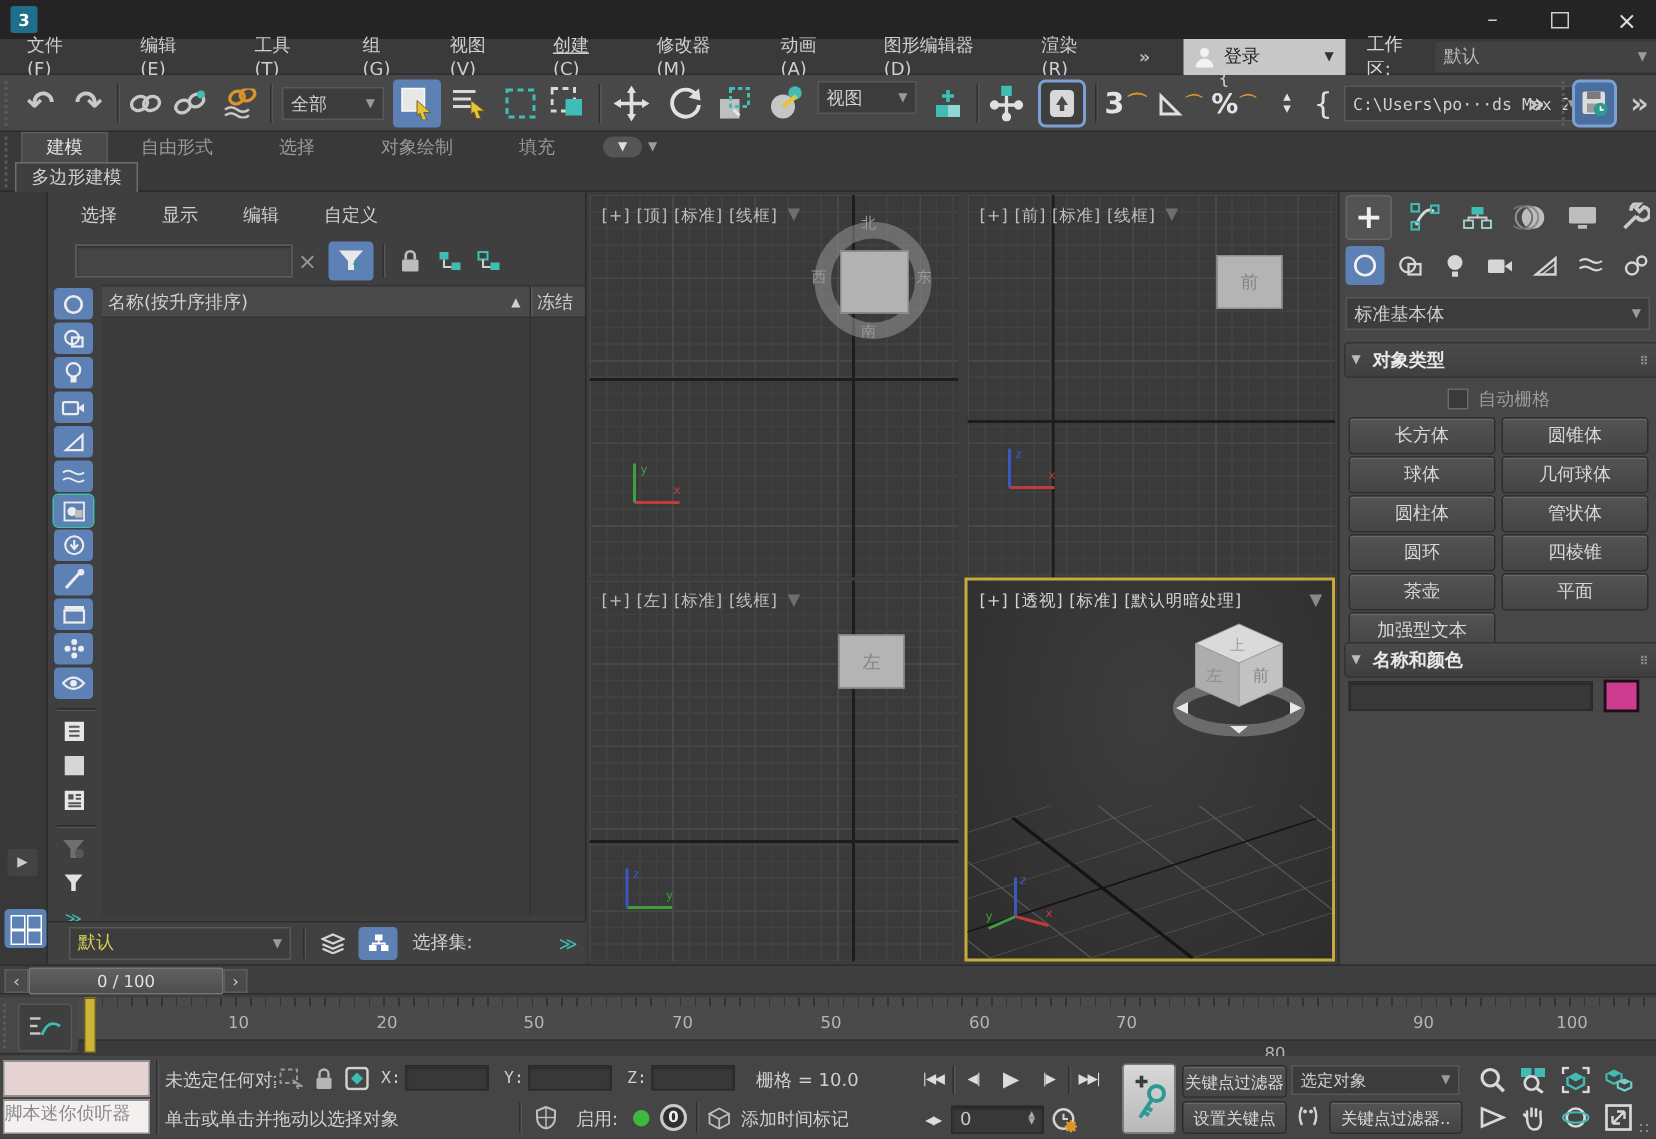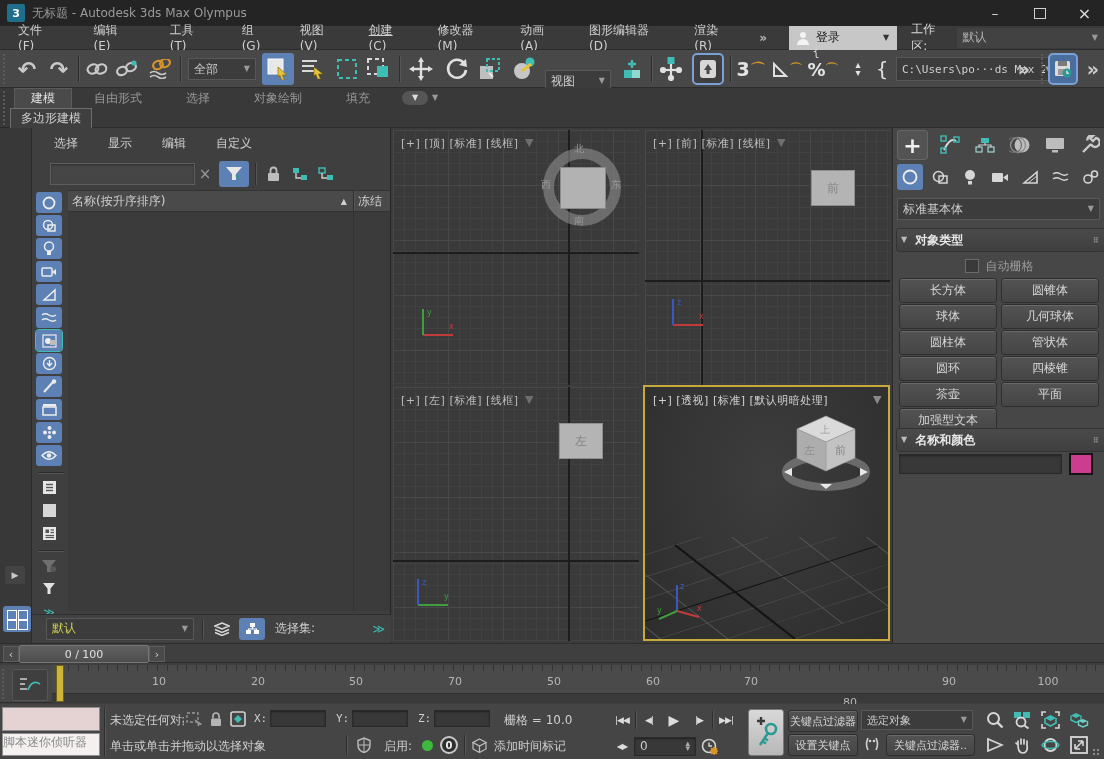--- a/index.html
+++ b/index.html
@@ -37,21 +37,20 @@
   .navico{width:25px;height:22px;display:flex;align-items:center;justify-content:center;}
   .tick-label{position:absolute;top:10px;width:28px;text-align:center;font-size:11px;color:#b5b5b5;}
   svg{display:block;}
   .ckey{font-size:11px;}
 </style>
 </head>
 <body>
 
 <div class="abs" style="left:0;top:0;width:1104px;height:26px;background:#242424;">
   <div class="abs ico" style="left:7px;top:4px;width:18px;height:18px;background:#1e6e8c;border-radius:2px;color:#fff;font-size:11px;font-weight:bold;">3</div>
-  <div class="abs" style="left:32px;top:5px;color:#9a9a9a;font-size:12px;">无标题 - Autodesk 3ds Max Olympus</div>
   <div class="abs ico" style="left:975px;top:0;width:40px;height:26px;color:#cfcfcf;font-size:14px;">–</div>
   <div class="abs ico" style="left:1020px;top:0;width:40px;height:26px;">
       <span style="width:10px;height:9px;border:1px solid #cfcfcf;display:block;"></span>
     </div>
   <div class="abs ico" style="left:1065px;top:0;width:39px;height:26px;color:#dedede;font-size:16px;">×</div>
 </div>
 
 <div class="abs row" style="left:0;top:26px;width:1104px;height:24px;background:#3a3a3a;border-bottom:1px solid #2c2c2c;box-sizing:border-box;">
   <span style="padding:0 18px;">文件(F)</span>
   <span style="padding:0 18px;">编辑(E)</span>
@@ -166,21 +165,21 @@
         <path d="M11 15 l4 4" stroke="#e8e8e8" stroke-width="2"></path>
       </svg>
   </div>
   <div class="abs ico" style="left:509px;top:4px;width:30px;height:30px;">
     <svg width="24" height="24">
         <circle cx="10" cy="14" r="8" fill="#c6c6c6"></circle>
         <circle cx="18" cy="5" r="4.5" fill="#3fbdb4"></circle>
         <path d="M10 14 L19 7" stroke="#e8c23a" stroke-width="3"></path>
       </svg>
   </div>
-  <div class="abs dd" style="left:545px;top:20px;width:66px;height:22px;">
+  <div class="abs dd" style="left:545px;top:4px;width:66px;height:22px;">
     <span>视图</span>
     <span class="caret">▼</span>
   </div>
   <div class="abs ico" style="left:617px;top:4px;width:30px;height:30px;">
     <svg width="22" height="24">
         <rect x="3" y="13" width="8" height="8" fill="#3fbdb4"></rect>
         <rect x="11" y="13" width="8" height="8" fill="#8fd8d2"></rect>
         <path d="M11 3 v8 M7 7 h8" stroke="#3fbdb4" stroke-width="2.4"></path>
       </svg>
   </div>

